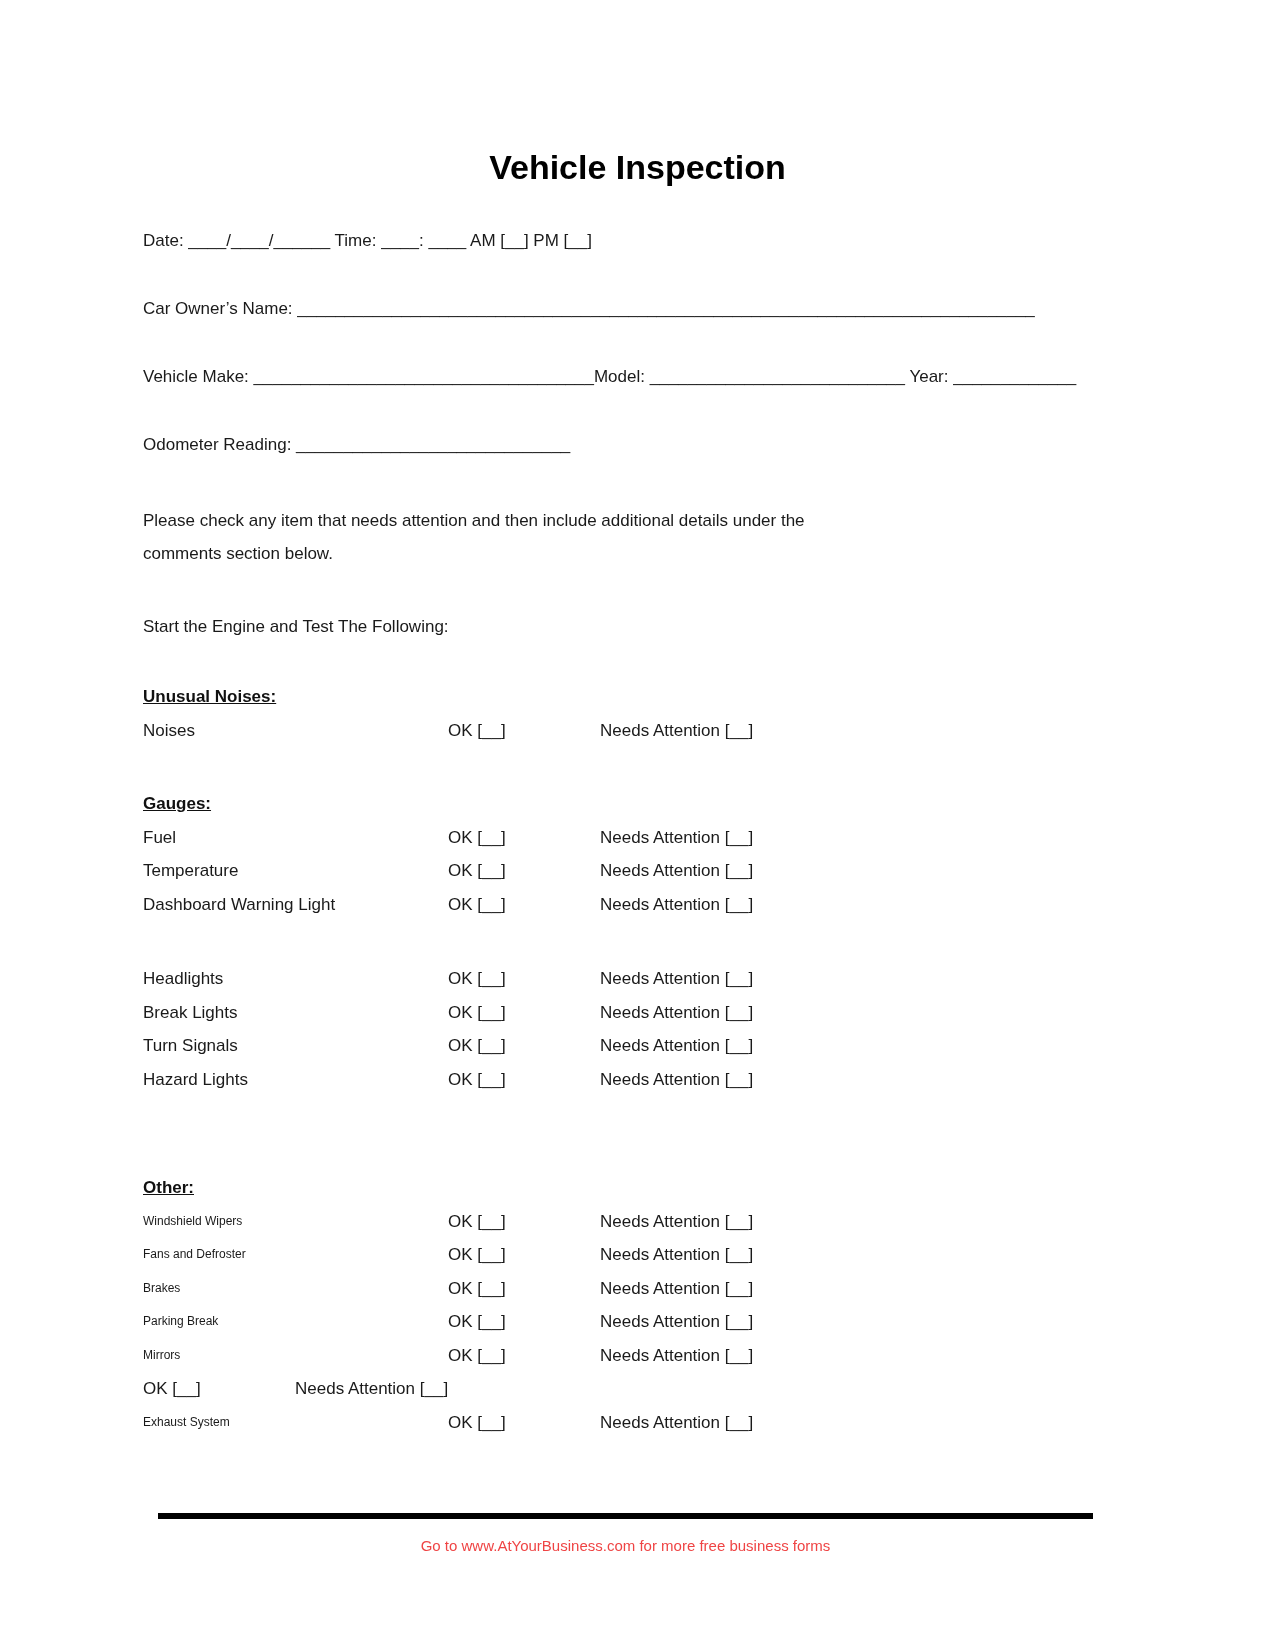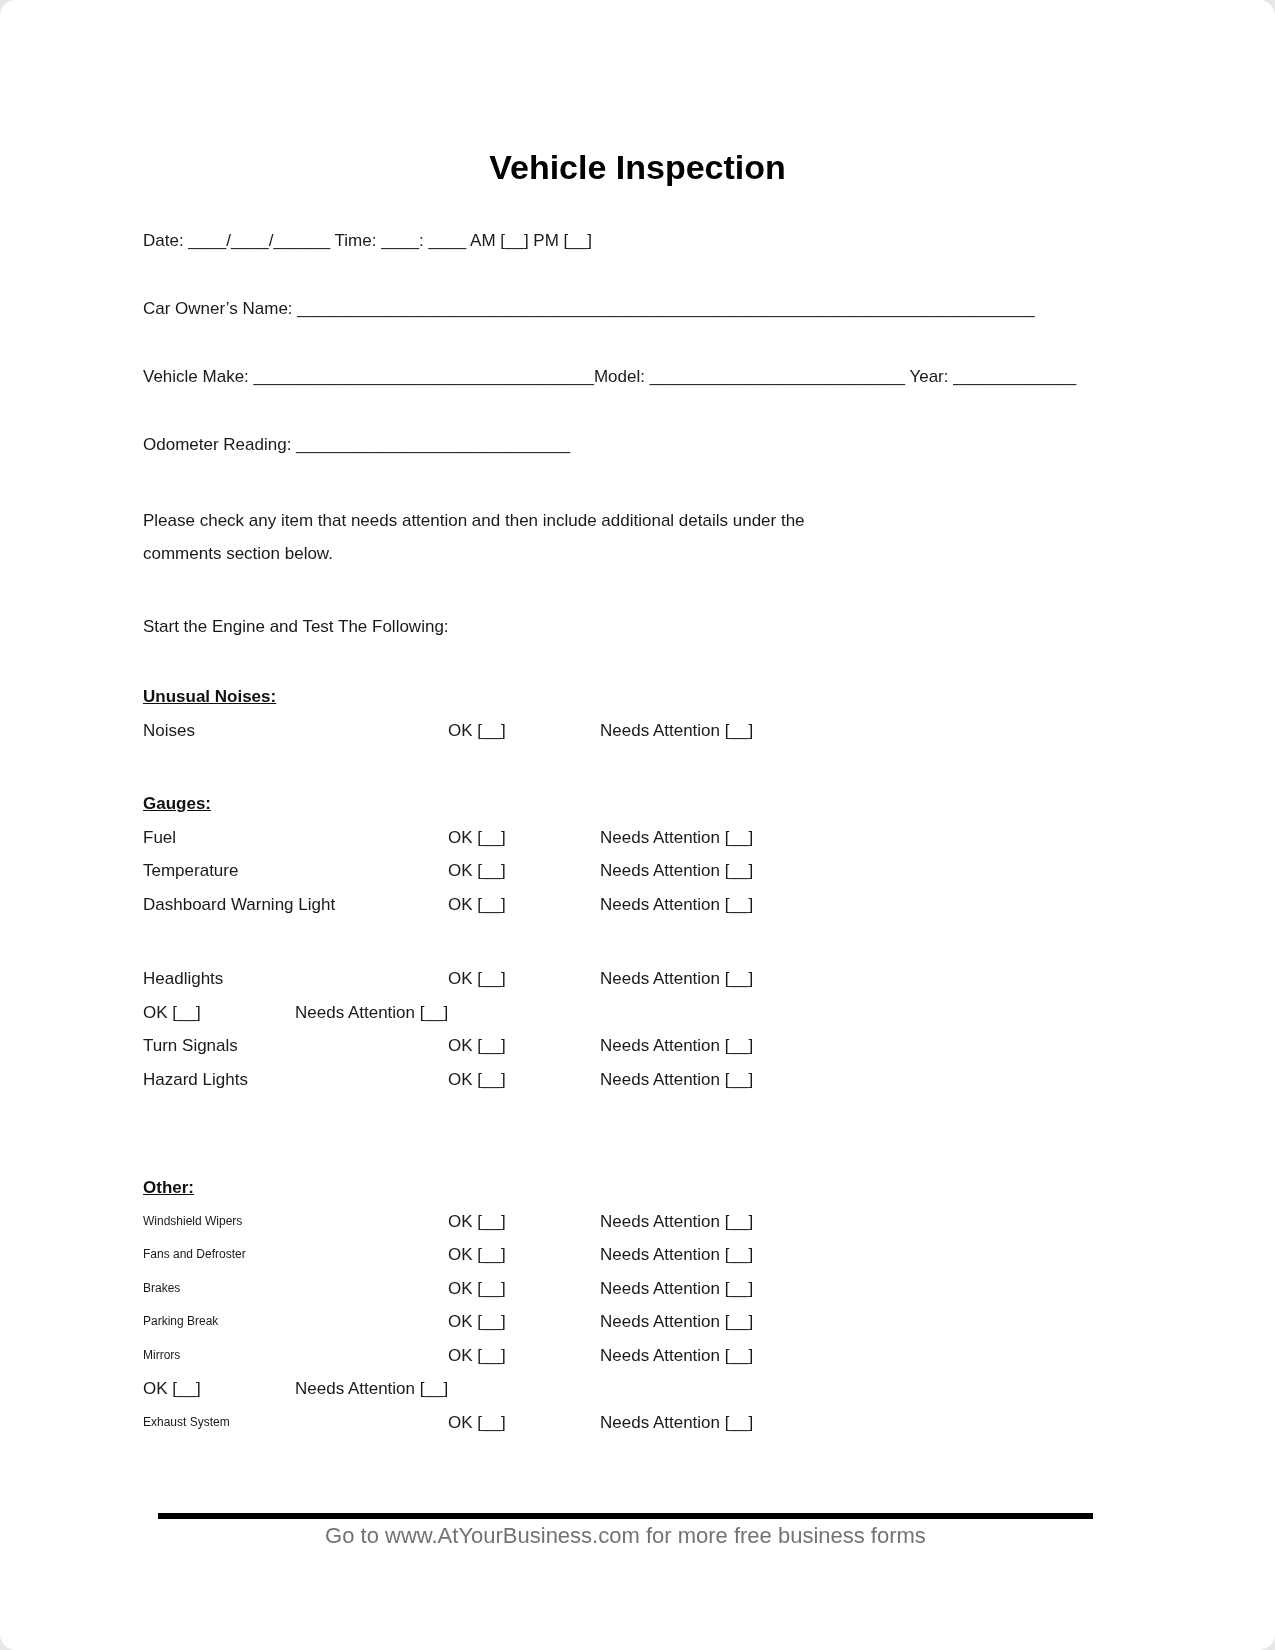--- a/index.html
+++ b/index.html
@@ -4,21 +4,20 @@
 <style>
   html,body { margin:0; padding:0; background:#e8e8e8; }
   .page {
     position:relative;
     width:1275px; height:1650px;
     margin:0 auto;
     background:#ffffff;
     font-family:"Liberation Sans", sans-serif;
     color:#1a1a1a;
     overflow:hidden;
-    border-radius:16px;
   }
   .abs { position:absolute; left:143px; right:128px; }
   .doc-title {
     position:absolute; left:0; right:0; top:147px;
     text-align:center;
     font-size:34px; font-weight:bold; color:#000;
     line-height:40px;
   }
   .field-line { font-size:17px; line-height:34px; white-space:nowrap; }
   .para { font-size:17px; line-height:33px; white-space:pre-line; }
@@ -30,22 +29,22 @@
   .row { display:flex; line-height:33.5px; }
   .cell { white-space:nowrap; }
   .cell.label { width:305px; }
   .cell.ok { width:152px; }
   .section.compact .cell.label { font-size:12px; }
   .footer {
     position:absolute; left:158px; top:1513px; width:935px;
   }
   .footer-rule { height:6px; background:#000; }
   .footer-text {
-    margin-top:6px; text-align:center;
-    font-size:22px; line-height:22px; color:#737373;
+    margin-top:16px; text-align:center;
+    font-size:15px; line-height:22px; color:#ef4444;
   }
 </style>
 </head>
 <body>
 
 <div class="page">
 
   <div class="doc-title">Vehicle Inspection</div>
 
   <div class="abs field-line" style="top:224px">
@@ -110,20 +109,21 @@
 
   <div class="section abs" style="top: 962px;">
 
   <div class="row">
     <div class="cell label">Headlights</div>
     <div class="cell ok">OK [__]</div>
     <div class="cell na">Needs Attention [__]</div>
   </div>
 
   <div class="row">
+    <div class="cell label">Break Lights</div>
     <div class="cell ok">OK [__]</div>
     <div class="cell na">Needs Attention [__]</div>
   </div>
 
   <div class="row">
     <div class="cell label">Turn Signals</div>
     <div class="cell ok">OK [__]</div>
     <div class="cell na">Needs Attention [__]</div>
   </div>
 

